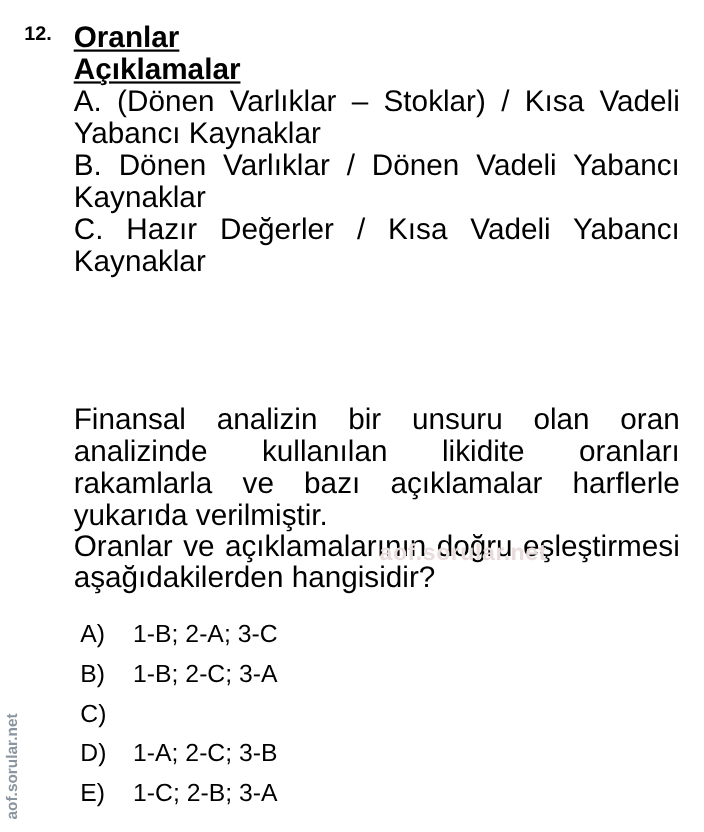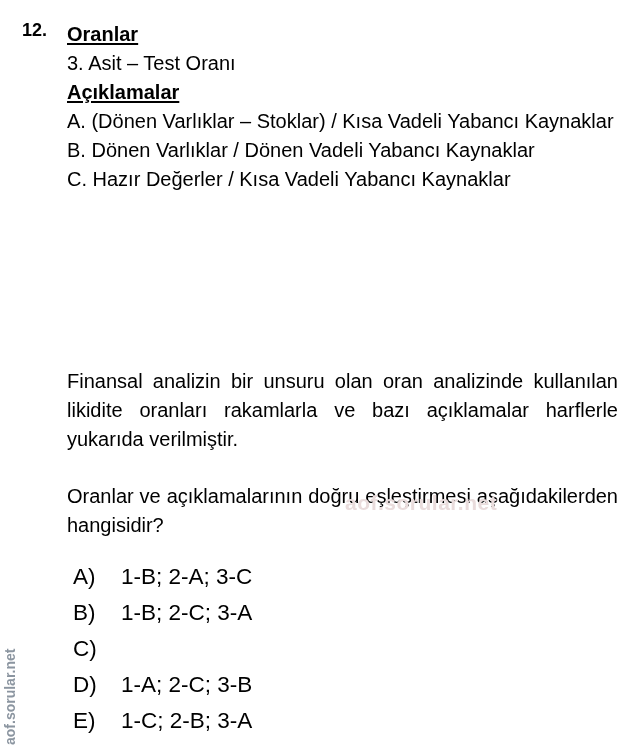--- a/index.html
+++ b/index.html
@@ -1,39 +1,38 @@
 <!DOCTYPE html>
 <html><head>
   <meta charset="utf-8">
   <style>
     html, body { margin: 0; padding: 0; }
     body {
       width: 640px; height: 756px; background: #ffffff; position: relative; overflow: hidden;
       font-family: "Liberation Sans", sans-serif; color: #000;
     }
     .q-num { position: absolute; left: 22px; top: 20px; font-size: 18px; font-weight: bold; }
-    .block { position: absolute; left: 67px; width: 551px; font-size: 20px; line-height: 29px; }
+    .block { position: absolute; left: 67px; width: 551px; font-size: 27px; line-height: 29px; }
     .heading { font-weight: bold; text-decoration: underline; text-decoration-thickness: 2px; text-underline-offset: 2px; }
     .just { text-align: justify; text-align-last: left; }
     .bold { font-weight: normal; }
     .options { position: absolute; left: 73px; top: 559px; font-size: 22.5px; }
     .opt { height: 36px; line-height: 36px; display: flex; }
     .opt .letter { width: 48px; }
     .wm-center { position: absolute; left: 345px; top: 491px; font-size: 21px; font-weight: bold; color: #e9dcdc; letter-spacing: 0.5px; }
     .wm-side { position: absolute; left: 2px; top: 745px; transform-origin: 0 0; transform: rotate(-90deg);
       font-size: 14px; font-weight: bold; color: #8b95a0; white-space: nowrap; }
   </style>
 </head>
 <body>
 
 <div class="q-num">12.</div>
 
 <div class="block" style="top:20px;">
   <div class="heading">Oranlar</div>
-  <div>3. Asit – Test Oranı</div>
   <div class="heading">Açıklamalar</div>
   <div class="just">A. (Dönen Varlıklar – Stoklar) / Kısa Vadeli Yabancı Kaynaklar</div>
   <div class="just">B. Dönen Varlıklar / Dönen Vadeli Yabancı Kaynaklar</div>
   <div class="just">C. Hazır Değerler / Kısa Vadeli Yabancı Kaynaklar</div>
 </div>
 
 <div class="block just" style="top:367px;">Finansal analizin bir unsuru olan oran analizinde kullanılan likidite oranları rakamlarla ve bazı açıklamalar harflerle yukarıda verilmiştir.</div>
 
 <div class="block just bold" style="top:482px;">Oranlar ve açıklamalarının doğru eşleştirmesi aşağıdakilerden hangisidir?</div>
 

